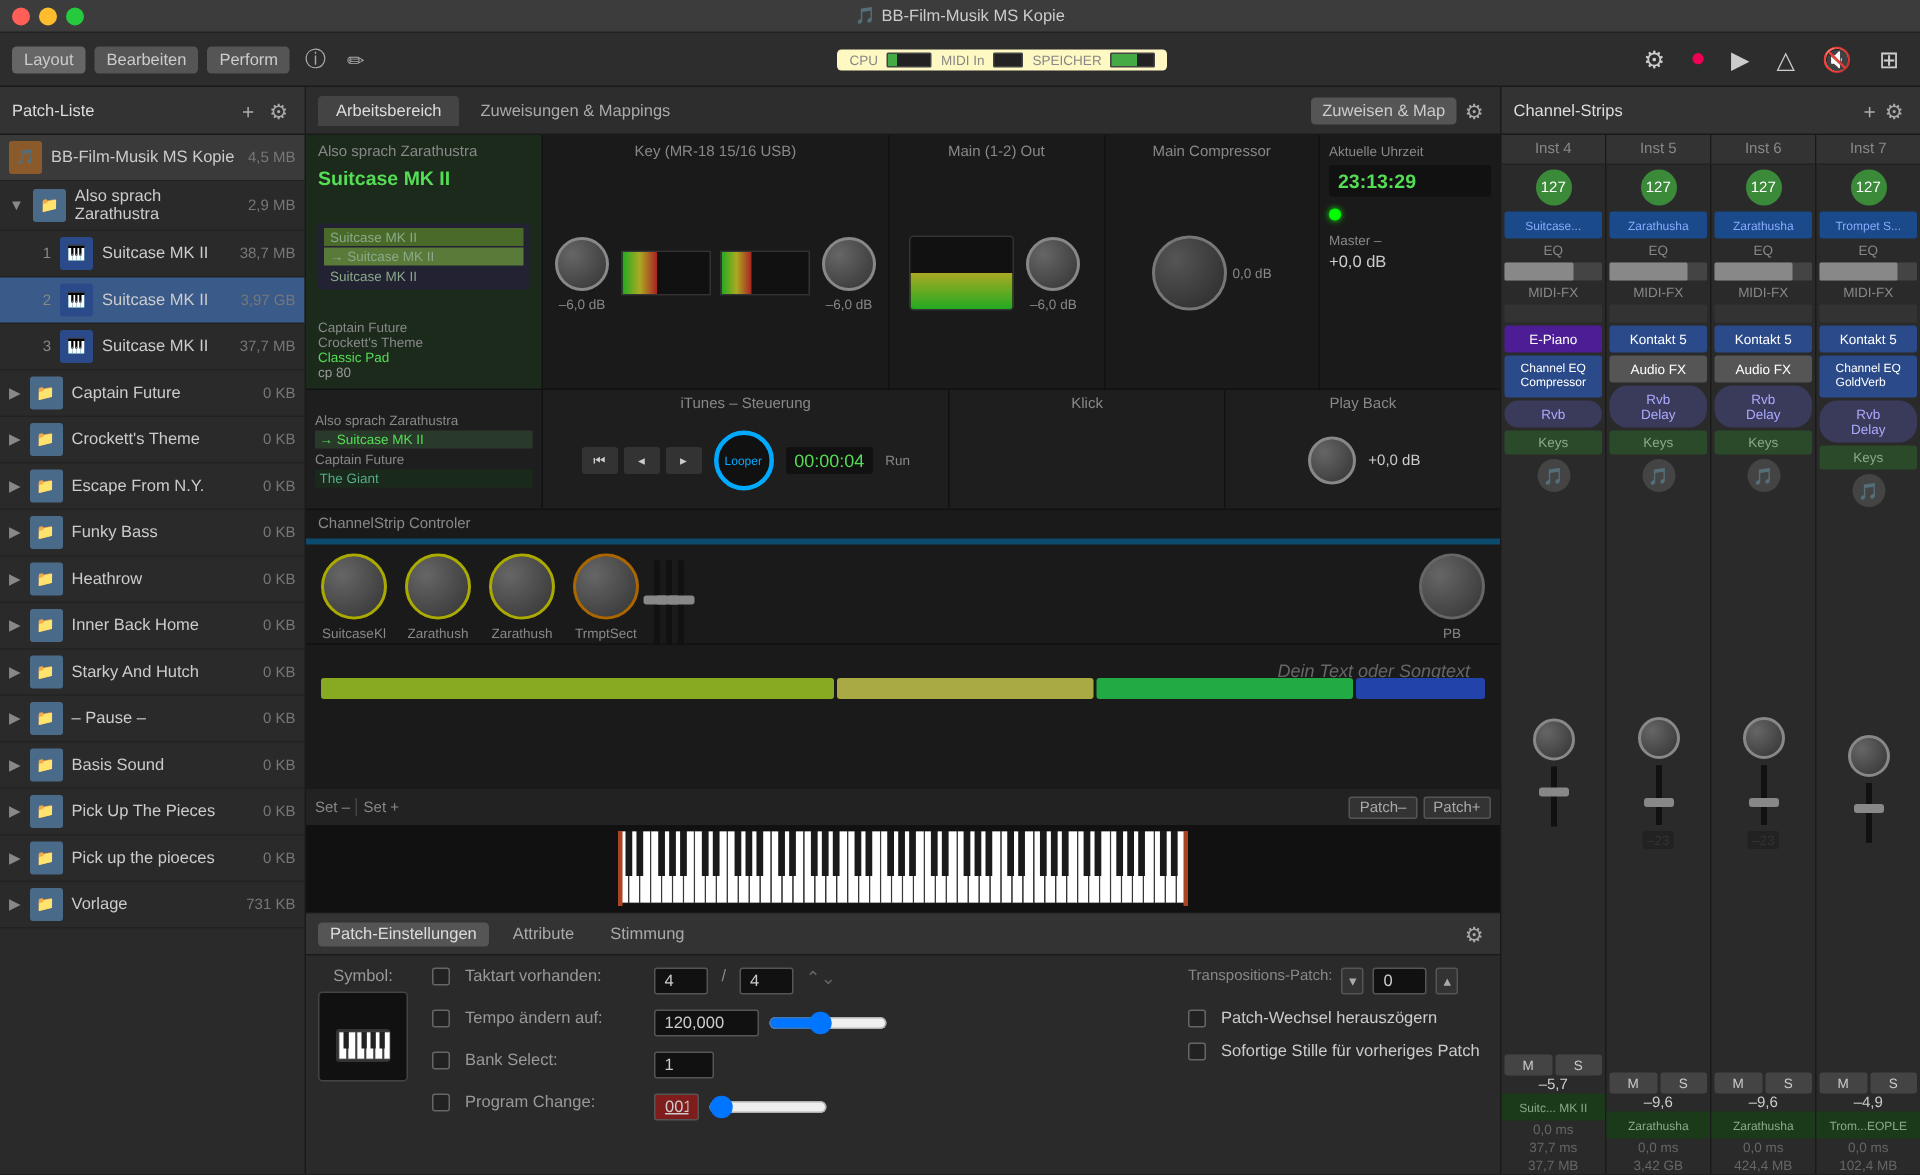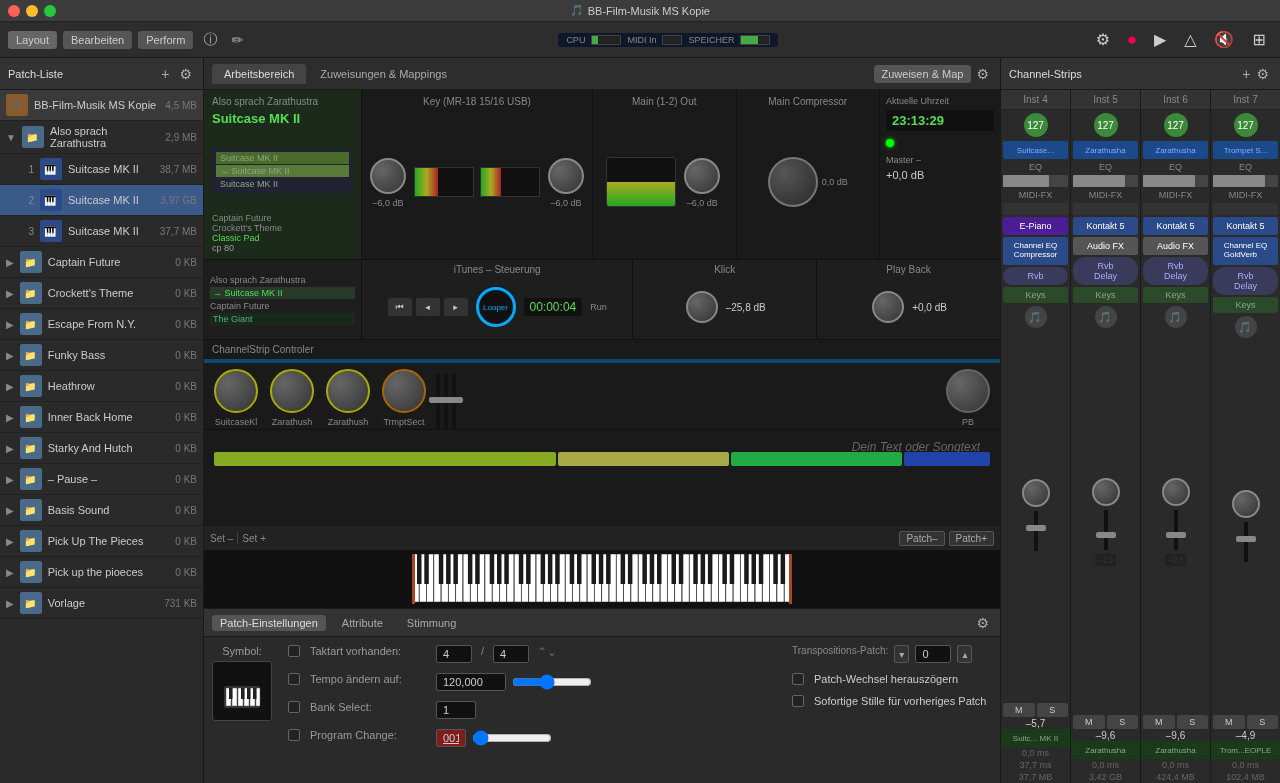--- a/index.html
+++ b/index.html
@@ -121,21 +121,21 @@
   </div>
 </div>
 
 <div class="toolbar">
   <button class="tb-layout-btn active">Layout</button>
   <button class="tb-layout-btn">Bearbeiten</button>
   <button class="tb-layout-btn">Perform</button>
   <button class="tb-icon-btn">ⓘ</button>
   <button class="tb-icon-btn">✏</button>
   <div class="tb-spacer"></div>
-  <div style="display:flex;gap:6px;align-items:center;background:#0f172a;padding:2px 8px;border-radius:3px;">
+  <div style="display:flex;gap:6px;align-items:center;background:#fef9c3;padding:2px 8px;border-radius:3px;">
     <span style="font-size:9px;color:#888;">CPU</span>
     <div style="width:30px;height:10px;background:#222;border:1px solid #444;border-radius:1px;">
       <div style="width:20%;height:100%;background:#4a4;"></div>
     </div>
     <span style="font-size:9px;color:#888;">MIDI In</span>
     <div style="width:20px;height:10px;background:#222;border:1px solid #444;border-radius:1px;"></div>
     <span style="font-size:9px;color:#888;">SPEICHER</span>
     <div style="width:30px;height:10px;background:#222;border:1px solid #444;border-radius:1px;">
       <div style="width:60%;height:100%;background:#4a4;"></div>
     </div>
@@ -370,24 +370,20 @@
             <div style="width:40px;height:40px;border-radius:50%;border:3px solid #0af;background:#111;display:flex;align-items:center;justify-content:center;">
               <div style="font-size:8px;color:#0af;">Looper</div>
             </div>
             <div style="font-size:12px;color:#5d5;background:#111;padding:2px 6px;border-radius:2px;">00:00:04</div>
             <div style="font-size:9px;color:#888;">Run</div>
           </div>
         </div>
 
         <div style="flex:1;border-right:1px solid #111;display:flex;flex-direction:column;padding:4px;align-items:center;">
           <div style="font-size:10px;color:#888;margin-bottom:4px;">Klick</div>
-          <div style="flex:1;display:flex;align-items:center;gap:6px;">
-            <div class="sc-knob" style="width:32px;height:32px;"></div>
-            <span style="font-size:10px;color:#ccc;">–25,8 dB</span>
-          </div>
         </div>
 
         <div style="flex:1;display:flex;flex-direction:column;padding:4px;align-items:center;">
           <div style="font-size:10px;color:#888;margin-bottom:4px;">Play Back</div>
           <div style="flex:1;display:flex;align-items:center;gap:6px;">
             <div class="sc-knob" style="width:32px;height:32px;"></div>
             <span style="font-size:10px;color:#ccc;">+0,0 dB</span>
           </div>
         </div>
       </div>

